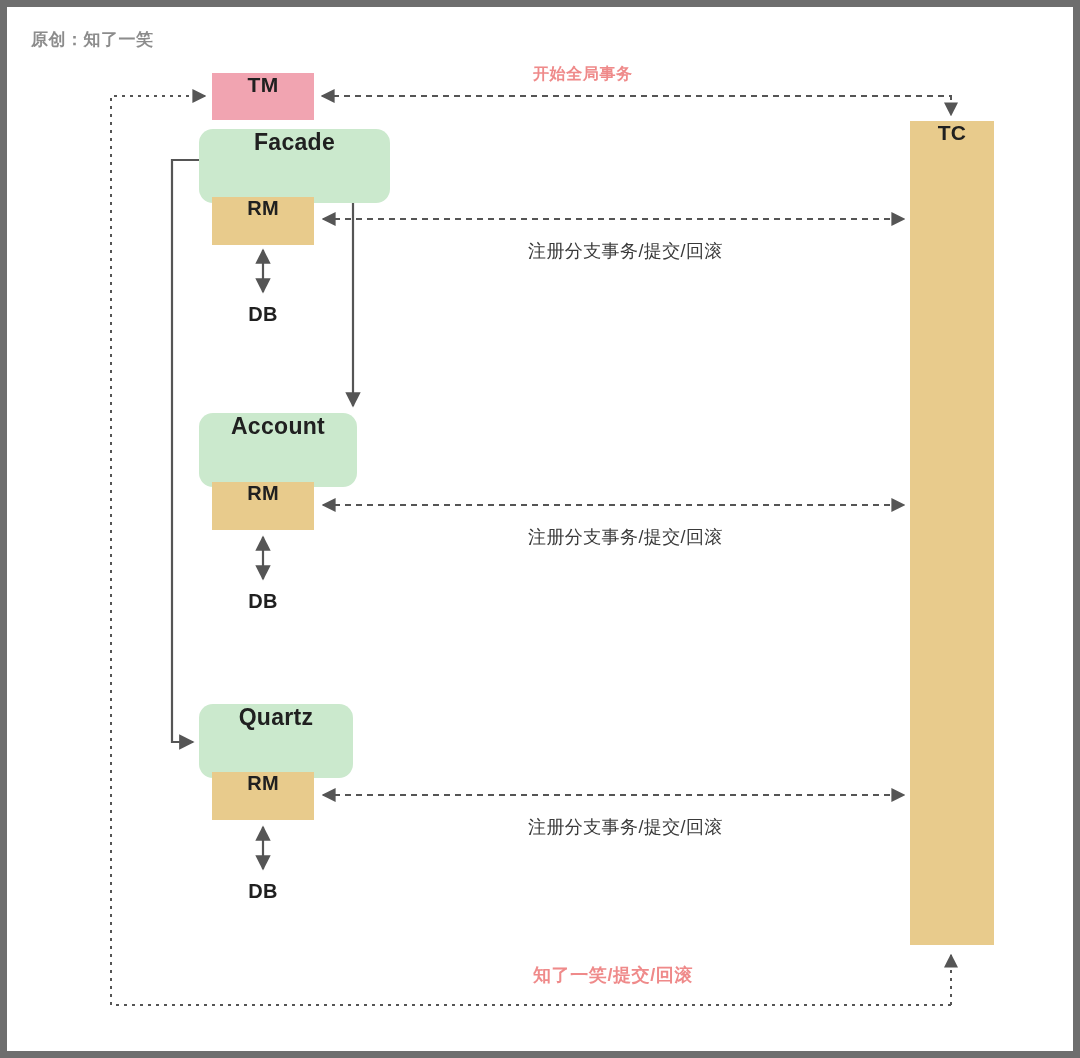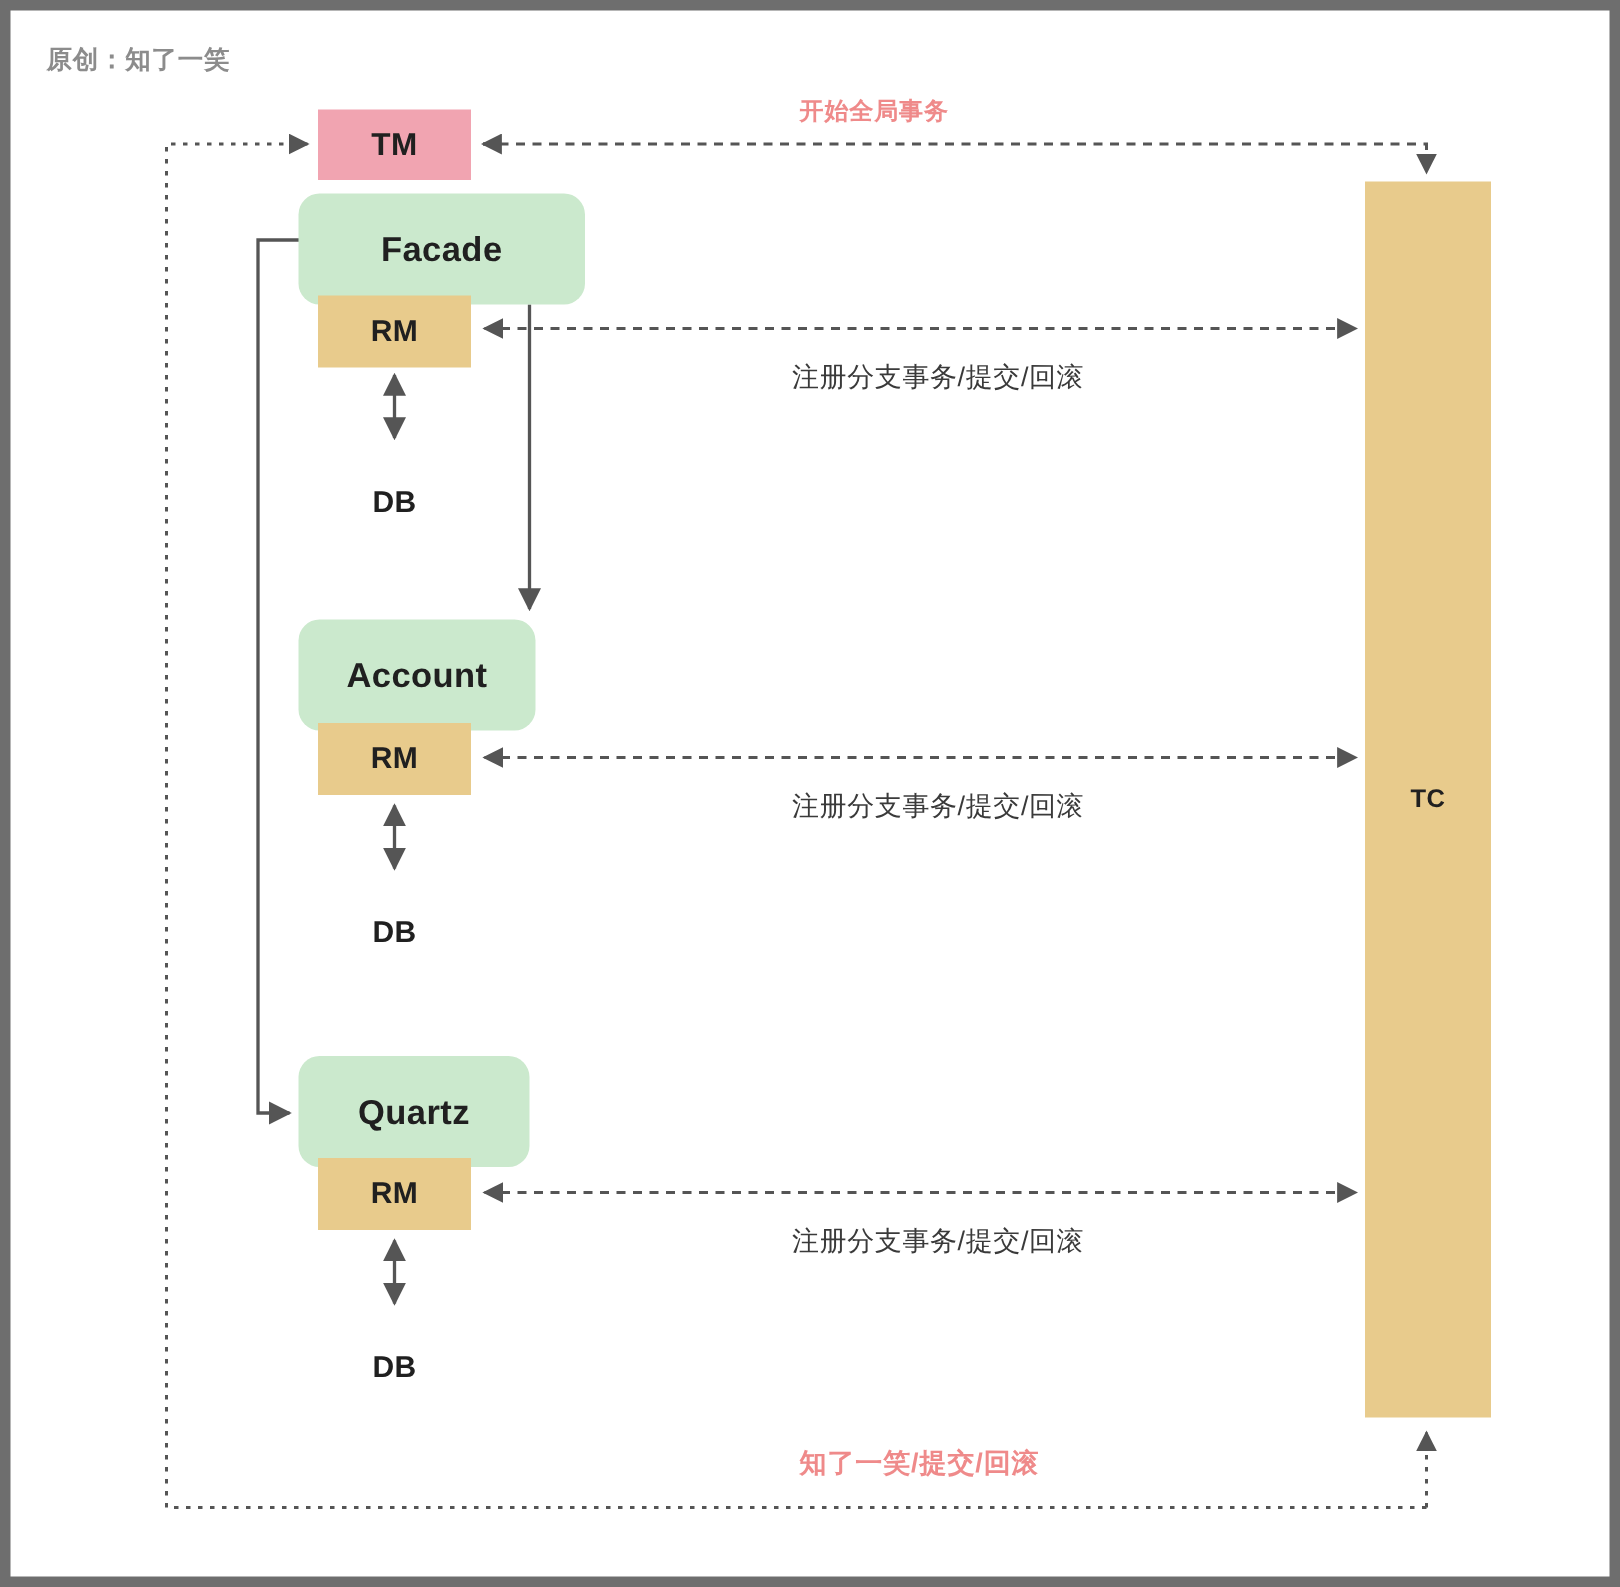--- a/index.html
+++ b/index.html
@@ -35,42 +35,41 @@
     font-size: 17px;
     font-weight: 700;
     color: #8c8c8c;
     letter-spacing: 0.5px;
     white-space: nowrap;
   }
   .node {
     position: absolute;
     box-sizing: border-box;
     display: flex;
-    align-items: center;
     justify-content: center;
     font-weight: 700;
     color: #202020;
     letter-spacing: 0.3px;
   }
   .node-service {
     background: #cbe9cd;
     border-radius: 14px;
     font-size: 23px;
   }
   .node-tm {
     background: #f1a4b1;
     font-size: 21px;
   }
   .node-rm {
     background: #e8cb8c;
     font-size: 20px;
   }
   .node-tc {
     background: #e8cb8c;
-    font-size: 17px;
+    font-size: 21px;
   }
   .node-db {
     font-size: 20px;
     background: transparent;
     padding-top: 10px;
   }
   .db-shape {
     position: absolute;
     left: 0; top: 0;
     width: 100%;

